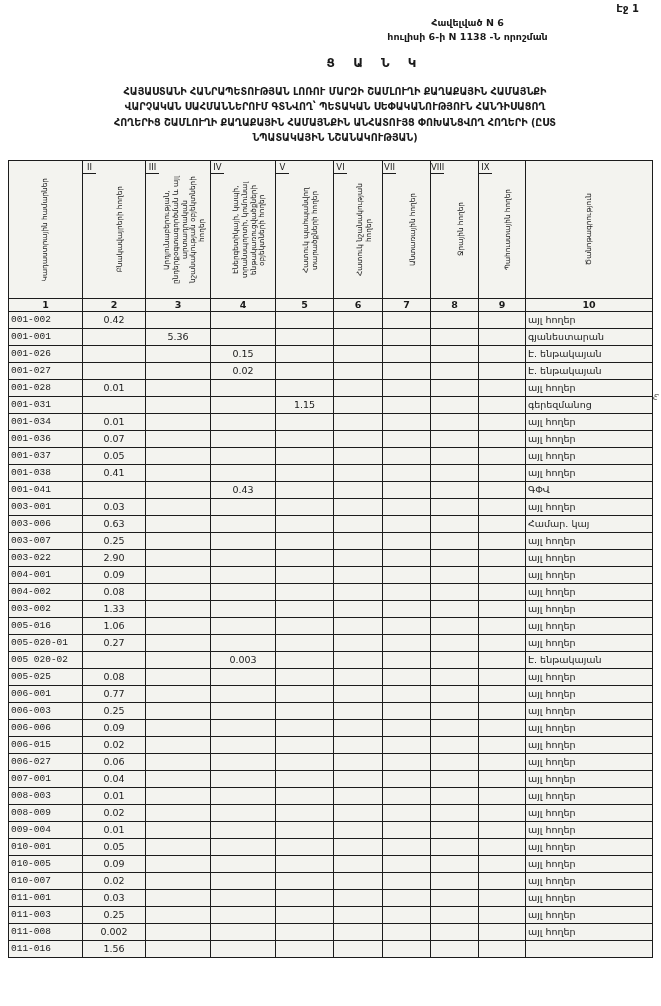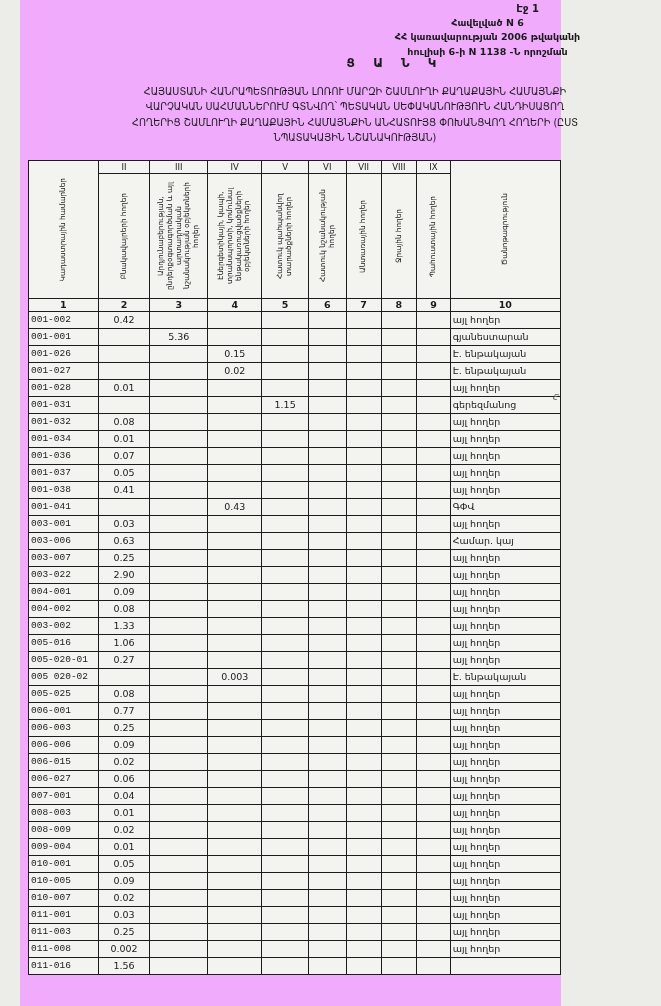--- a/index.html
+++ b/index.html
@@ -5,48 +5,47 @@
   * { margin:0; padding:0; box-sizing:border-box; }
   html,body { width:661px; height:1006px; }
   body {
     background:#ecece8;
     font-family:"DejaVu Sans", sans-serif;
     color:#1a1a1a;
     overflow:hidden;
   }
   .page {
     position:relative;
-    width:541px; height:1006px;
-    background:#f0abfc;
-    margin-left:20px;
+    width:661px; height:1006px;
+    background:#ffffff;
   }
   .page-num {
     position:absolute; top:3px; right:22px;
     font-size:10px; font-weight:bold;
   }
   .annex {
     position:absolute; top:16px; left:285px; width:365px;
     text-align:center; font-size:9.5px; font-weight:bold; line-height:1.5;
   }
   .list-title {
     position:absolute; top:56px; left:60px; width:630px;
     text-align:center; font-size:12px; font-weight:bold; letter-spacing:7px;
   }
   .doc-title {
     position:absolute; top:84px; left:40px; width:590px;
-    text-align:center; font-size:9.6px; font-weight:normal; line-height:1.6;
+    text-align:center; font-size:9.6px; font-weight:bold; line-height:1.6;
   }
   table.land {
     position:absolute; top:160px; left:8px;
     border-collapse:collapse; table-layout:fixed;
     background:#f3f3ef;
   }
   table.land td, table.land th { border:1px solid #1c1c1c; }
   table.land th { padding:0; height:137px; font-weight:normal; vertical-align:top; }
-  .hwrap { display:flex; flex-direction:column; height:137px; }
+  .hwrap { display:flex; flex-direction:row; height:137px; }
   .num {
     height:13px; line-height:12px; font-size:8.5px;
     text-align:center; border-bottom:1px solid #1c1c1c; flex:0 0 13px;
   }
   .vcell {
     flex:1 1 auto; display:flex; align-items:center; justify-content:center;
     overflow:hidden; padding:2px 0;
   }
   .vtext {
     writing-mode:vertical-rl; transform:rotate(180deg);
@@ -69,21 +68,20 @@
 </style>
 </head>
 <body>
 
 <div class="page">
 
   <div class="page-num">Էջ 1</div>
 
   <div class="annex">
     <div>Հավելված N 6</div>
-    <div>ՀՀ կառավարության 2006 թվականի</div>
     <div>հուլիսի 6-ի N 1138 -Ն որոշման</div>
   </div>
 
   <div class="list-title">Ց Ա Ն Կ</div>
 
   <div class="doc-title">
     <div>ՀԱՅԱՍՏԱՆԻ ՀԱՆՐԱՊԵՏՈՒԹՅԱՆ ԼՈՌՈՒ ՄԱՐԶԻ ՇԱՄԼՈՒՂԻ ՔԱՂԱՔԱՅԻՆ ՀԱՄԱՅՆՔԻ</div>
     <div>ՎԱՐՉԱԿԱՆ ՍԱՀՄԱՆՆԵՐՈՒՄ ԳՏՆՎՈՂ՝ ՊԵՏԱԿԱՆ ՍԵՓԱԿԱՆՈՒԹՅՈՒՆ ՀԱՆԴԻՍԱՑՈՂ</div>
     <div>ՀՈՂԵՐԻՑ ՇԱՄԼՈՒՂԻ ՔԱՂԱՔԱՅԻՆ ՀԱՄԱՅՆՔԻՆ ԱՆՀԱՏՈՒՅՑ ՓՈԽԱՆՑՎՈՂ ՀՈՂԵՐԻ (ԸՍՏ</div>
     <div>ՆՊԱՏԱԿԱՅԻՆ ՆՇԱՆԱԿՈՒԹՅԱՆ)</div>
@@ -263,32 +261,20 @@
           <td class="val"></td>
           <td class="val"></td>
           <td class="val">1.15</td>
           <td class="val"></td>
           <td class="val"></td>
           <td class="val"></td>
           <td class="val"></td>
           <td class="note">գերեզմանոց</td>
         </tr>
         <tr>
-          <td class="code">001-032</td>
-          <td class="val">0.08</td>
-          <td class="val"></td>
-          <td class="val"></td>
-          <td class="val"></td>
-          <td class="val"></td>
-          <td class="val"></td>
-          <td class="val"></td>
-          <td class="val"></td>
-          <td class="note">այլ հողեր</td>
-        </tr>
-        <tr>
           <td class="code">001-034</td>
           <td class="val">0.01</td>
           <td class="val"></td>
           <td class="val"></td>
           <td class="val"></td>
           <td class="val"></td>
           <td class="val"></td>
           <td class="val"></td>
           <td class="val"></td>
           <td class="note">այլ հողեր</td>

